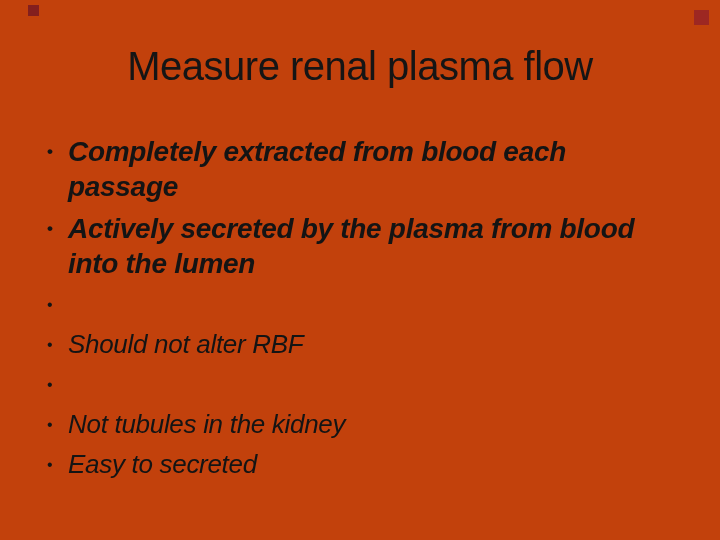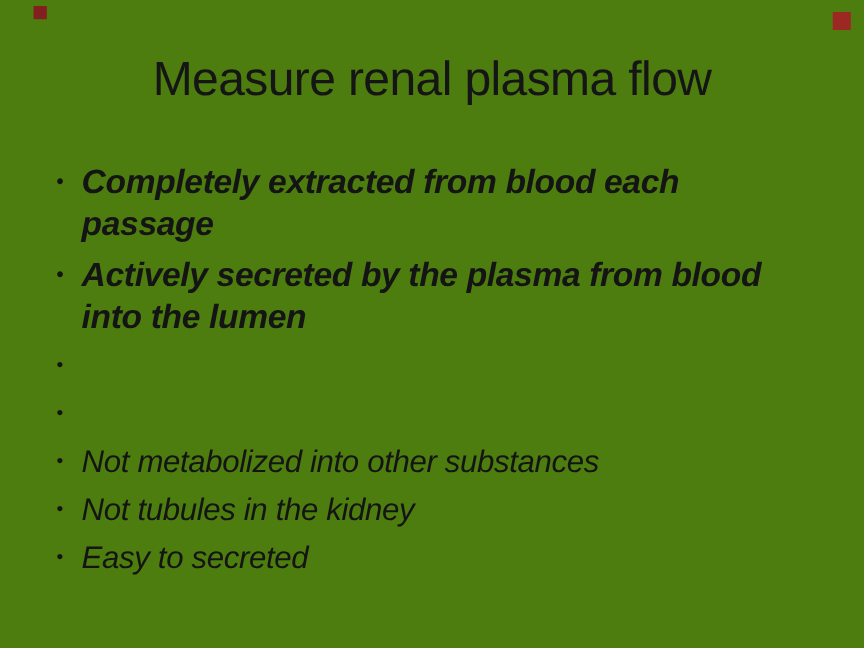--- a/index.html
+++ b/index.html
@@ -1,20 +1,20 @@
 <!DOCTYPE html>
 <html><head>
 <meta charset="utf-8">
 <style>
   html, body { margin: 0; padding: 0; background: #ffffff; }
   .slide {
     position: relative;
     width: 720px;
     height: 540px;
-    background: #4d7c0f;
+    background: #c2410c;
     overflow: hidden;
     font-family: "Liberation Sans", sans-serif;
     color: #141414;
   }
   .accent-square {
     position: absolute;
     background: #8e201d;
   }
   .accent-square.left  { left: 28px; top: 5px;  width: 11px; height: 11px; background: #831f1e; }
   .accent-square.right { left: 694px; top: 10px; width: 15px; height: 15px; background: #9d2722; }
@@ -77,25 +77,25 @@
       <span class="txt">Actively secreted by the plasma from blood
 into the lumen</span>
     </div>
 
     <div class="item normal">
       <span class="dot">•</span>
     </div>
 
     <div class="item normal">
       <span class="dot">•</span>
+      <span class="txt">Should not alter RBF</span>
     </div>
 
     <div class="item normal">
       <span class="dot">•</span>
-      <span class="txt">Not metabolized into other substances</span>
     </div>
 
     <div class="item normal">
       <span class="dot">•</span>
       <span class="txt">Not tubules in the kidney</span>
     </div>
 
     <div class="item normal">
       <span class="dot">•</span>
       <span class="txt">Easy to secreted</span>

